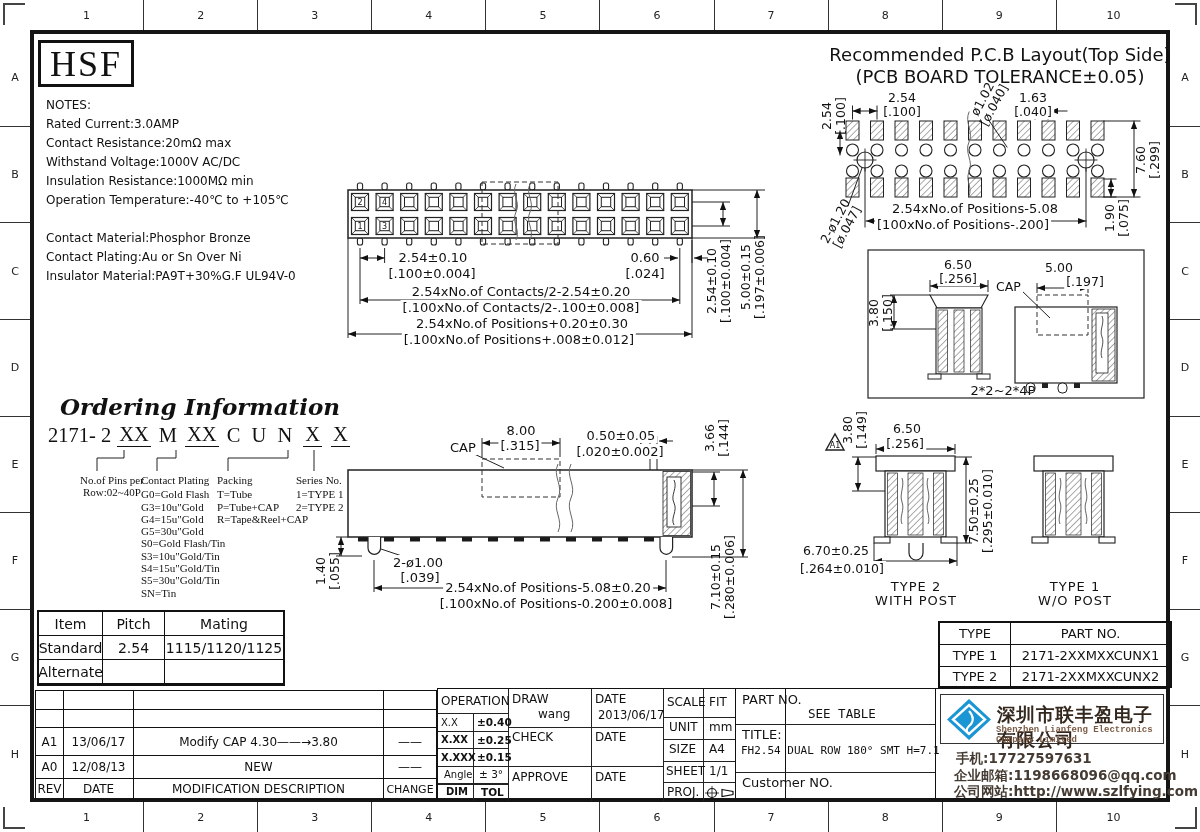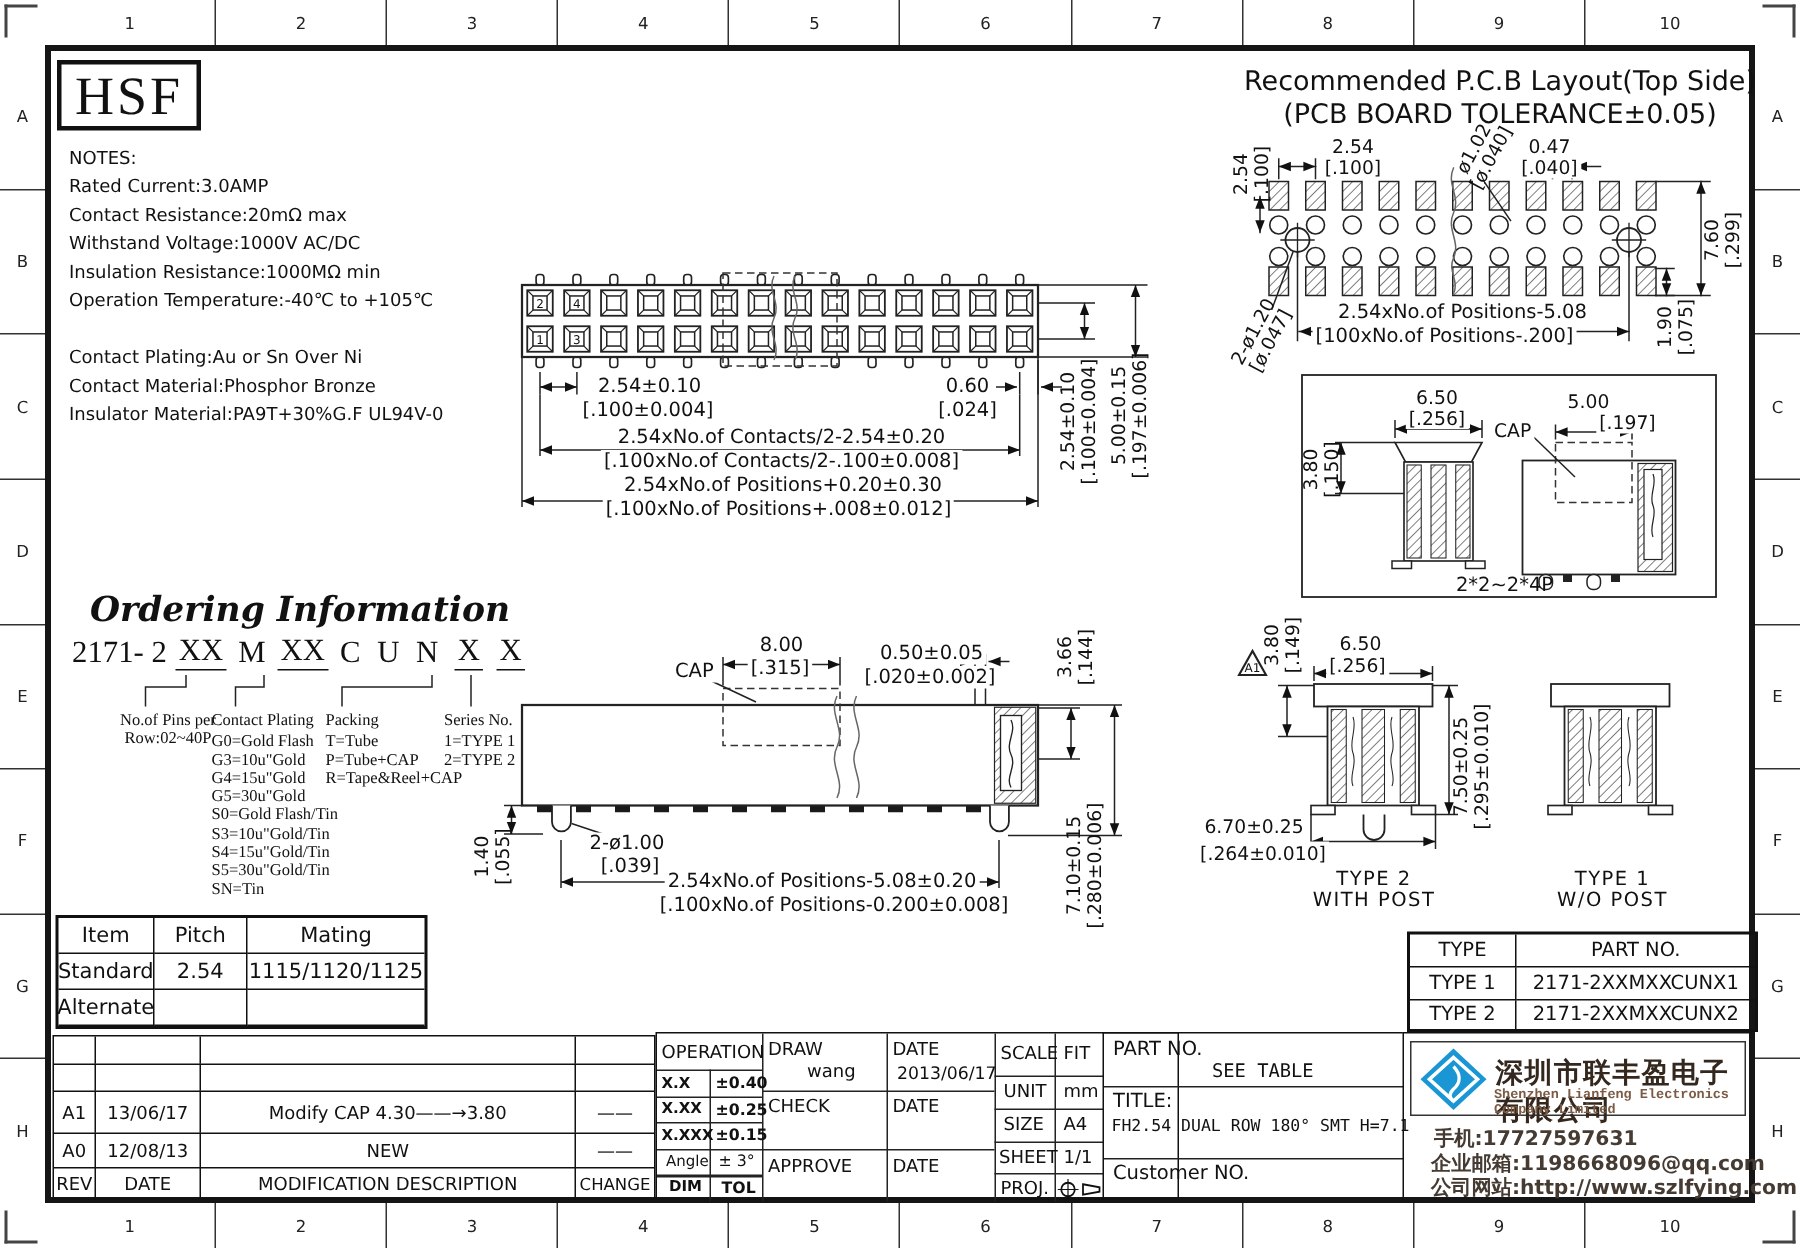--- a/index.html
+++ b/index.html
@@ -414,38 +414,38 @@
     </div>
 
   <div class="t notes" style="left:46px;top:96px">
     <div>NOTES:</div>
     <div>Rated Current:3.0AMP</div>
     <div>Contact Resistance:20mΩ max</div>
     <div>Withstand Voltage:1000V AC/DC</div>
     <div>Insulation Resistance:1000MΩ min</div>
     <div>Operation Temperature:-40℃ to +105℃</div>
     <div style="height:19px"></div>
+    <div>Contact Material:Phosphor Bronze</div>
     <div>Contact Plating:Au or Sn Over Ni</div>
-    <div>Contact Material:Phosphor Bronze</div>
     <div>Insulator Material:PA9T+30%G.F UL94V-0</div>
   </div>
 
   <div class="c big" style="left:1000px;top:44px">Recommended P.C.B Layout(Top Side)</div>
   <div class="c big" style="left:1000px;top:66px">(PCB BOARD TOLERANCE±0.05)</div>
   <div class="v d2" style="left:834px;top:116px">
     <div>2.54</div>
       <div>[.100]</div>
     </div>
   <div class="c d2 bg" style="left:902px;top:90px">2.54</div>
   <div class="c d2 bg" style="left:902px;top:104px">[.100]</div>
   <div class="diag d2" style="left:988px;top:102px">
     <div>ø1.02</div>
       <div>[ø.040]</div>
     </div>
-  <div class="c d2 bg" style="left:1033px;top:90px">0.47</div>
+  <div class="c d2 bg" style="left:1033px;top:90px">1.63</div>
   <div class="c d2 bg" style="left:1033px;top:104px">[.040]</div>
   <div class="v d2" style="left:1148px;top:160px">
     <div>7.60</div>
       <div>[.299]</div>
     </div>
   <div class="v d2" style="left:1117px;top:218px">
     <div>1.90</div>
       <div>[.075]</div>
     </div>
   <div class="diag d2" style="left:841px;top:224px">
@@ -606,21 +606,21 @@
     <div class="ln" style="left:0;top:94.4px;width:70px;height:1.2px"></div>
     <div class="ln" style="left:35px;top:24px;width:1.2px;height:88px"></div>
     <div class="ln" style="left:70px;top:38px;width:155px;height:1.2px"></div>
     <div class="ln" style="left:70px;top:77px;width:155px;height:1.2px"></div>
     <div class="ln" style="left:225px;top:28px;width:73px;height:1.2px"></div>
     <div class="ln" style="left:225px;top:50px;width:73px;height:1.2px"></div>
     <div class="ln" style="left:225px;top:72px;width:73px;height:1.2px"></div>
     <div class="ln" style="left:225px;top:93px;width:73px;height:1.2px"></div>
     <div class="ln" style="left:265px;top:0;width:1.2px;height:112px"></div>
     <div class="tb" style="left:3px;top:5px">OPERATION</div>
-    <div class="tb" style="left:3px;top:28px;font-size:10px;font-weight:bold">X.X</div>
+    <div class="tb" style="left:3px;top:28px;font-size:10px;font-weight:normal">X.X</div>
     <div class="tb" style="left:39px;top:27px;font-size:10.5px;font-weight:bold">±0.40</div>
     <div class="tb" style="left:3px;top:45px;font-size:10px;font-weight:bold">X.XX</div>
     <div class="tb" style="left:39px;top:45px;font-size:10.5px;font-weight:bold">±0.25</div>
     <div class="tb" style="left:3px;top:63px;font-size:10px;font-weight:bold">X.XXX</div>
     <div class="tb" style="left:39px;top:62px;font-size:10.5px;font-weight:bold">±0.15</div>
     <div class="tb" style="left:6px;top:80px;font-size:10px">Angle</div>
     <div class="tb" style="left:41px;top:79px;font-size:10.5px">± 3°</div>
     <div class="tb" style="left:8px;top:97px;font-size:10px;font-weight:bold">DIM</div>
     <div class="tb" style="left:43px;top:97px;font-size:10.5px;font-weight:bold">TOL</div>
     <div class="tb" style="left:74px;top:3px">DRAW</div>

